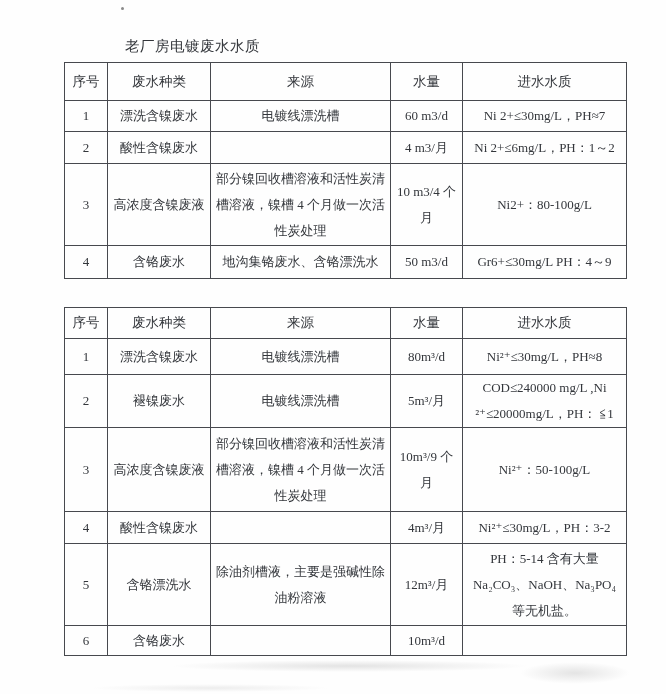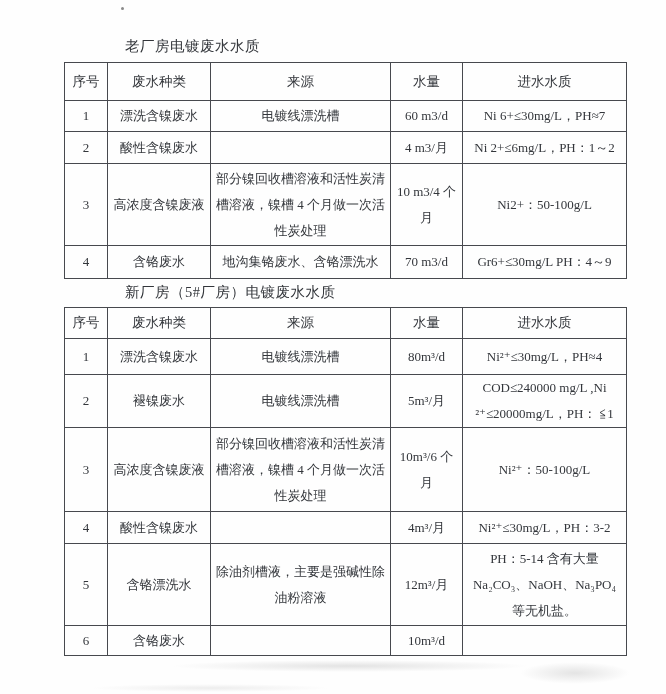--- a/index.html
+++ b/index.html
@@ -83,47 +83,46 @@
         <th>水量</th>
         <th>进水水质</th>
       </tr>
     </thead>
     <tbody>
       <tr class="r0">
         <td>1</td>
         <td>漂洗含镍废水</td>
         <td>电镀线漂洗槽</td>
         <td>60 m3/d</td>
-        <td>Ni 6+≤30mg/L，PH≈7</td>
+        <td>Ni 2+≤30mg/L，PH≈7</td>
       </tr>
       <tr class="r1">
         <td>2</td>
         <td>酸性含镍废水</td>
         <td></td>
         <td>4 m3/月</td>
         <td>Ni 2+≤6mg/L，PH：1～2</td>
       </tr>
       <tr class="r2">
         <td>3</td>
         <td>高浓度含镍废液</td>
         <td>部分镍回收槽溶液和活性炭清槽溶液，镍槽 4 个月做一次活性炭处理</td>
         <td>10 m3/4 个月</td>
-        <td>Ni2+：50-100g/L</td>
+        <td>Ni2+：80-100g/L</td>
       </tr>
       <tr class="r3">
         <td>4</td>
         <td>含铬废水</td>
         <td>地沟集铬废水、含铬漂洗水</td>
-        <td>70 m3/d</td>
+        <td>50 m3/d</td>
         <td>Gr6+≤30mg/L PH：4～9</td>
       </tr>
     </tbody>
   </table>
 
-  <div class="doc-title" id="title2">新厂房（5#厂房）电镀废水水质</div>
 
   <table class="wt" id="t2">
     <colgroup>
         <col style="width:43px">
         <col style="width:103px">
         <col style="width:180px">
         <col style="width:72px">
         <col style="width:164px">
       </colgroup>
     <thead>
@@ -134,34 +133,34 @@
         <th>水量</th>
         <th>进水水质</th>
       </tr>
     </thead>
     <tbody>
       <tr class="r0">
         <td>1</td>
         <td>漂洗含镍废水</td>
         <td>电镀线漂洗槽</td>
         <td>80m³/d</td>
-        <td>Ni²⁺≤30mg/L，PH≈4</td>
+        <td>Ni²⁺≤30mg/L，PH≈8</td>
       </tr>
       <tr class="r1">
         <td>2</td>
         <td>褪镍废水</td>
         <td>电镀线漂洗槽</td>
         <td>5m³/月</td>
         <td>COD≤240000 mg/L ,Ni ²⁺≤20000mg/L，PH： ≦1</td>
       </tr>
       <tr class="r2">
         <td>3</td>
         <td>高浓度含镍废液</td>
         <td>部分镍回收槽溶液和活性炭清槽溶液，镍槽 4 个月做一次活性炭处理</td>
-        <td>10m³/6 个月</td>
+        <td>10m³/9 个月</td>
         <td>Ni²⁺：50-100g/L</td>
       </tr>
       <tr class="r3">
         <td>4</td>
         <td>酸性含镍废水</td>
         <td></td>
         <td>4m³/月</td>
         <td>Ni²⁺≤30mg/L，PH：3-2</td>
       </tr>
       <tr class="r4">

